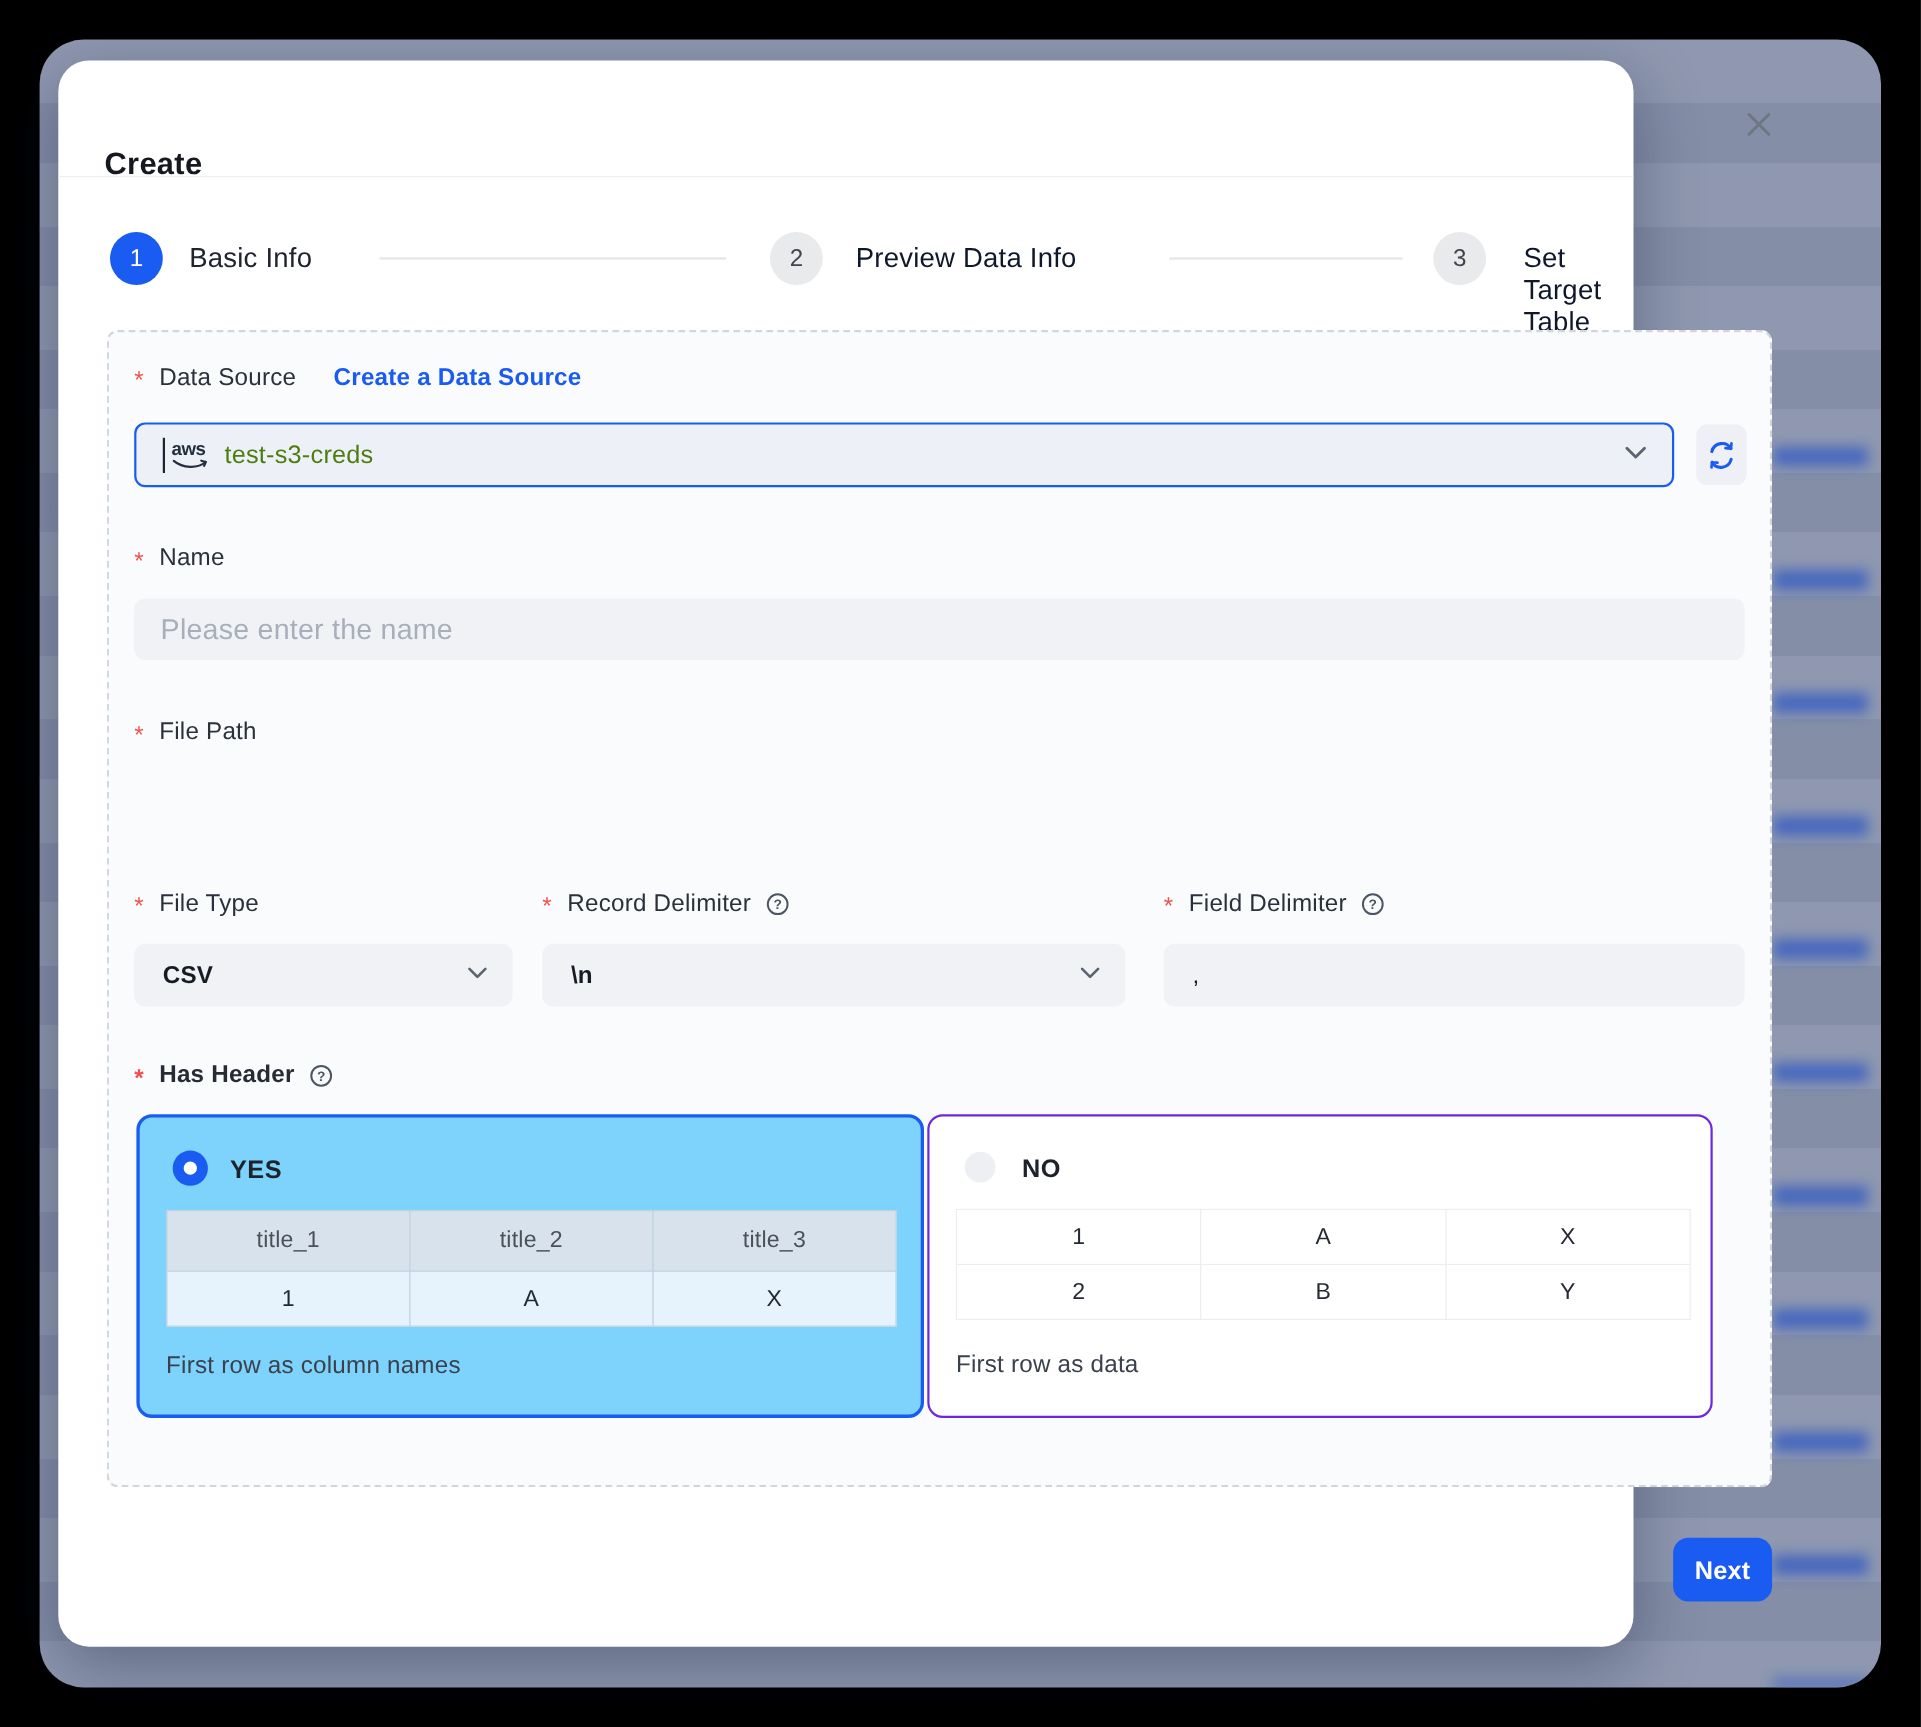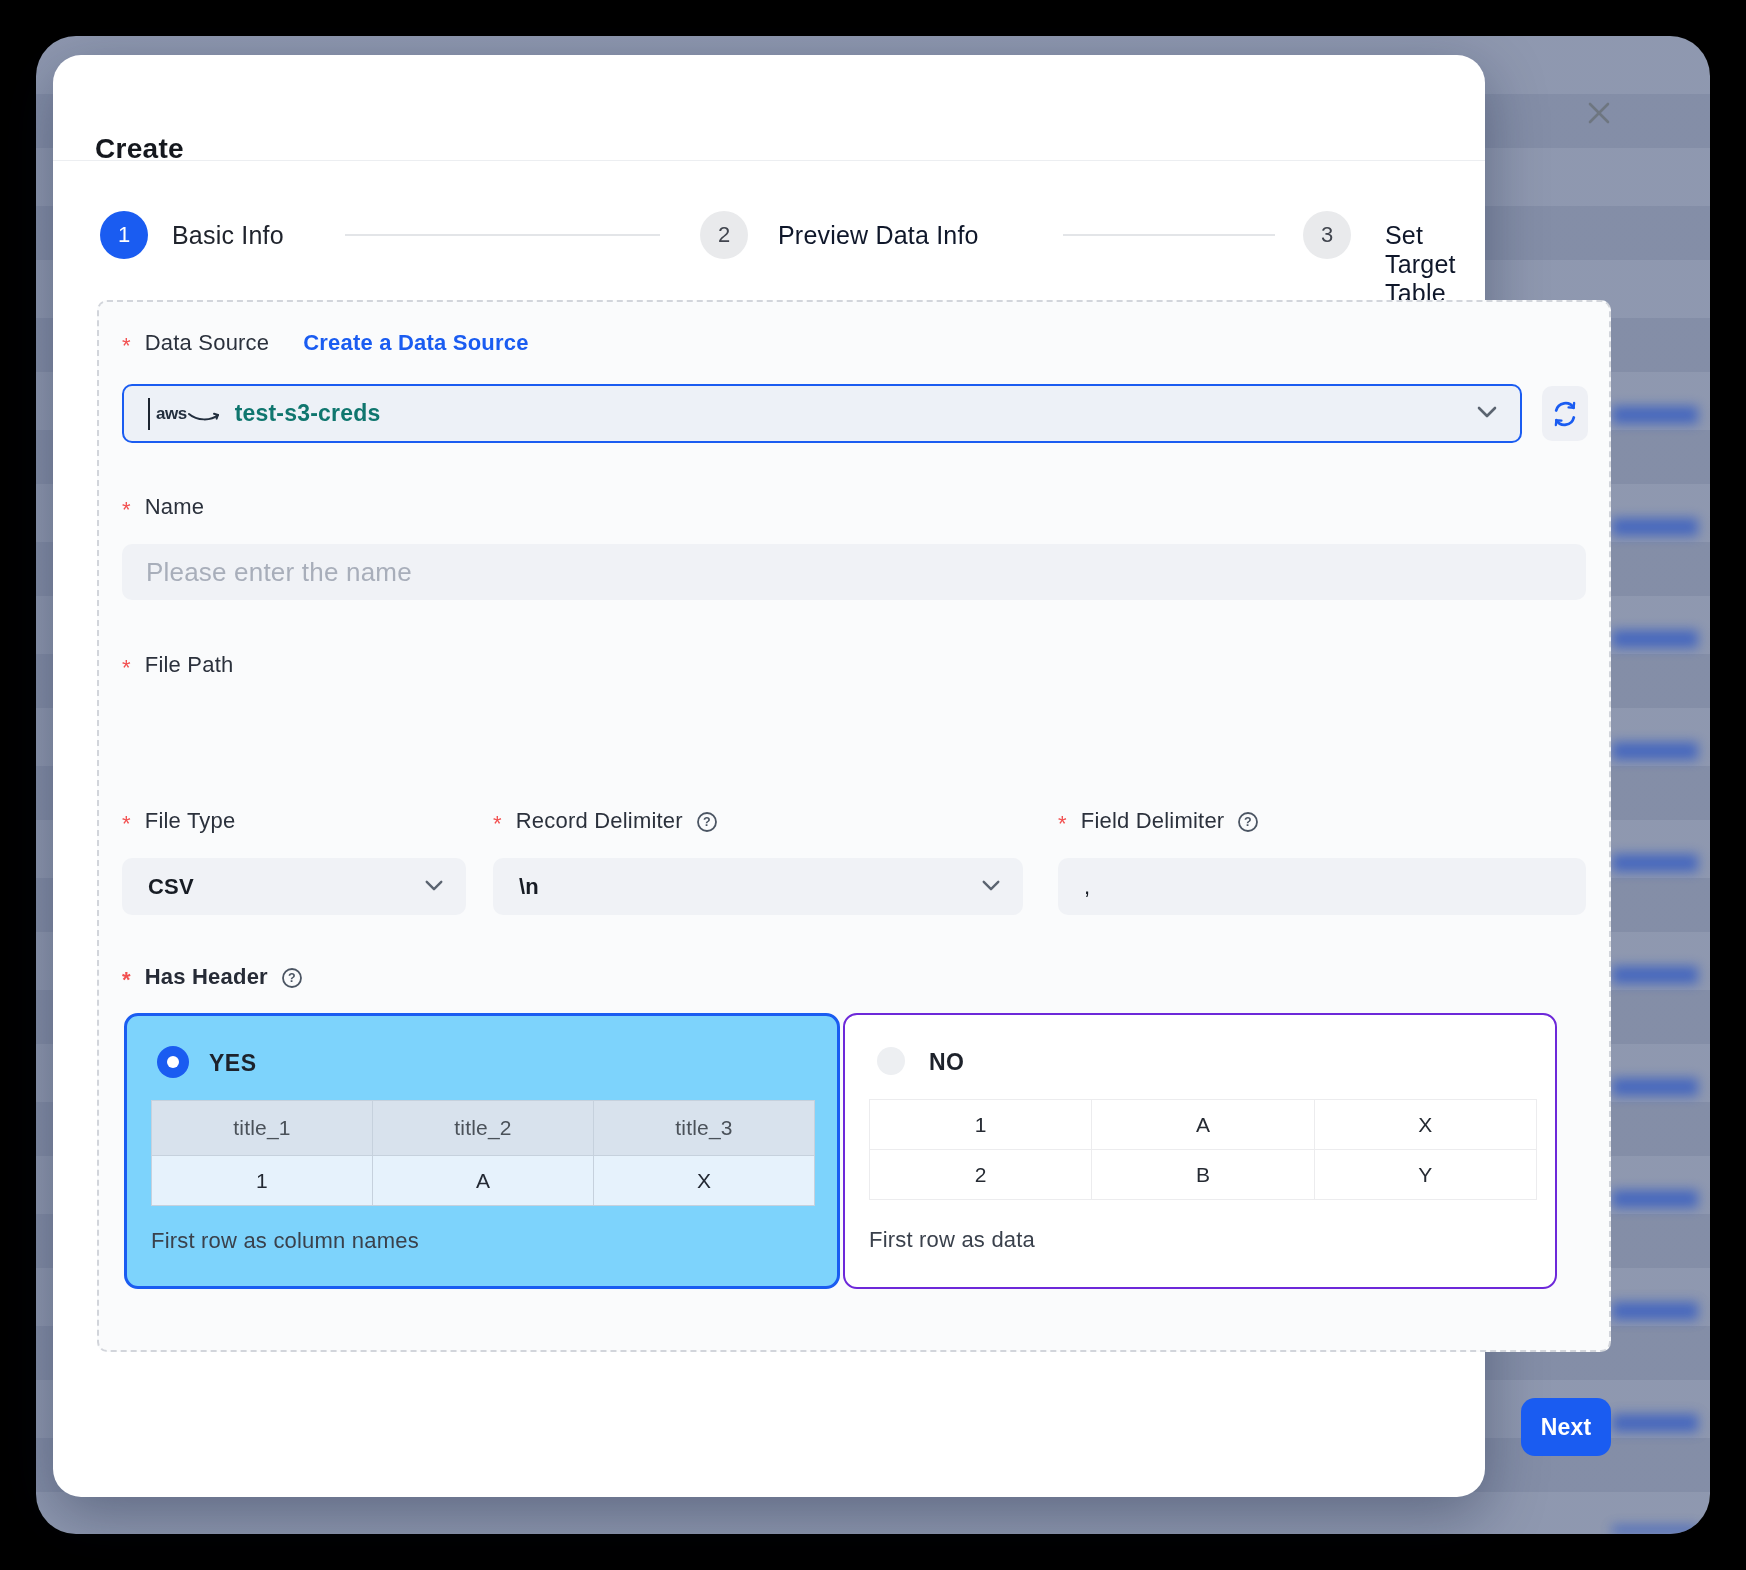--- a/index.html
+++ b/index.html
@@ -22,23 +22,23 @@
   .step-label.inactive{color:#0f172a;}
   .step-connector{position:absolute;top:179px;height:2px;background:#e3e5e8;}
   
   .dashed-box{position:absolute;left:44px;top:245px;width:1514px;height:1052px;border:2px dashed #d2d5db;border-radius:10px;background:#fafbfc;}
   .field-label{position:absolute;font-size:22px;color:#2b313c;letter-spacing:.2px;display:flex;align-items:center;gap:8px;}
   .req{color:#f25050;margin-right:6px;font-size:22px;position:relative;top:3px;}
   .link{color:#1a5cf1;font-weight:bold;margin-left:26px;cursor:pointer;letter-spacing:.2px;}
   .help-icon{display:inline-flex;margin-left:4px;position:relative;top:1px;}
   .ds-select{position:absolute;left:23px;top:82px;width:1400px;height:59px;border:2px solid #1a5cf1;border-radius:10px;background:#edf1f7;display:flex;align-items:center;cursor:pointer;}
   .caret{width:2px;height:32px;background:#1c2430;margin-left:24px;}
-  .aws-logo{margin-left:6px;display:flex;flex-direction:row;align-items:flex-end;line-height:1;}
+  .aws-logo{margin-left:6px;display:flex;flex-direction:column;align-items:flex-start;line-height:1;}
   .aws-text{font-size:17px;font-weight:bold;color:#232f3e;letter-spacing:-.5px;}
-  .ds-value{margin-left:14px;font-size:23px;font-weight:bold;color:#0f766e;letter-spacing:.2px;}
+  .ds-value{margin-left:14px;font-size:23px;font-weight:normal;color:#4d7c0f;letter-spacing:.2px;}
   .chev{position:absolute;right:22px;top:50%;transform:translateY(-50%);}
   .refresh-btn{position:absolute;left:1443px;top:84px;width:46px;height:55px;background:#eef0f5;border-radius:10px;display:flex;align-items:center;justify-content:center;cursor:pointer;}
   .text-input{position:absolute;left:23px;width:1464px;height:56px;background:#f0f2f6;border:none;border-radius:10px;padding:0 24px;font-size:26px;color:#20252e;outline:none;}
   .text-input::placeholder{color:#a8aeba;letter-spacing:.2px;}
   .mini-select{position:absolute;top:556px;height:57px;background:#f0f2f6;border-radius:10px;display:flex;align-items:center;cursor:pointer;}
   .mini-select .val{margin-left:26px;font-size:22px;color:#171c24;letter-spacing:.2px;}
   .mini-select .val.bold{font-weight:bold;}
   
   .hh-card{position:absolute;top:711px;height:276px;border-radius:14px;}
   .hh-yes{left:25px;width:716px;background:#7dd3fc;border:3px solid #1a5cf1;}

